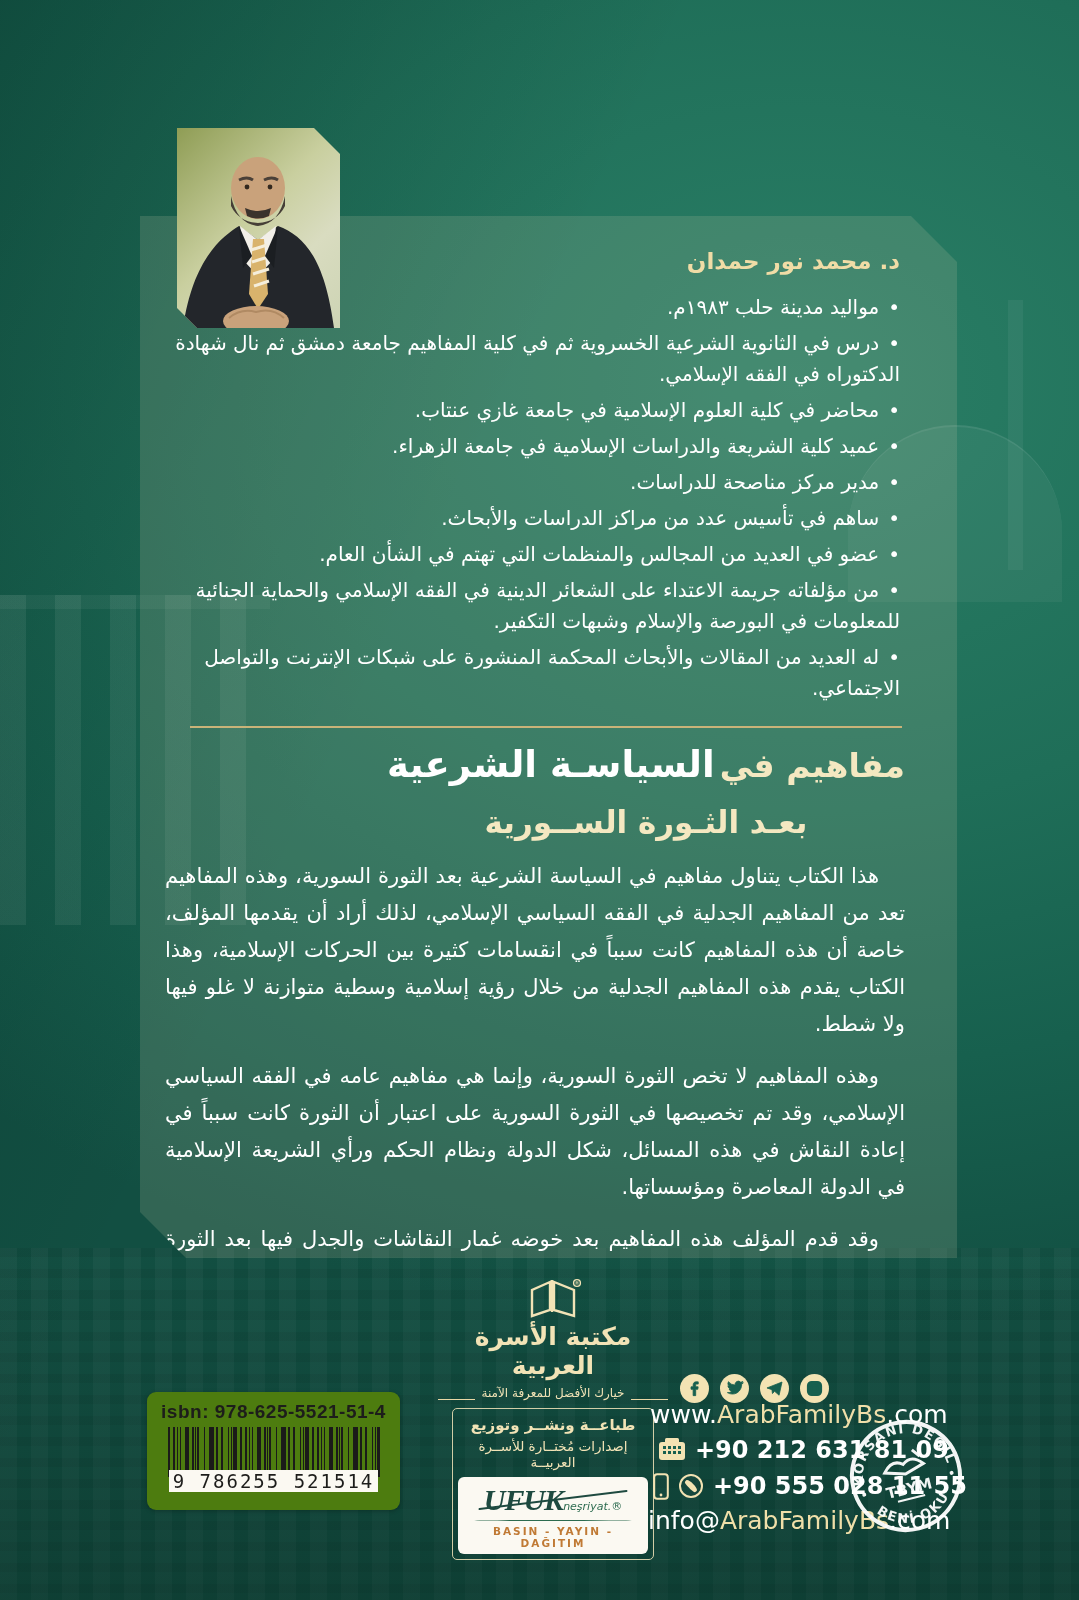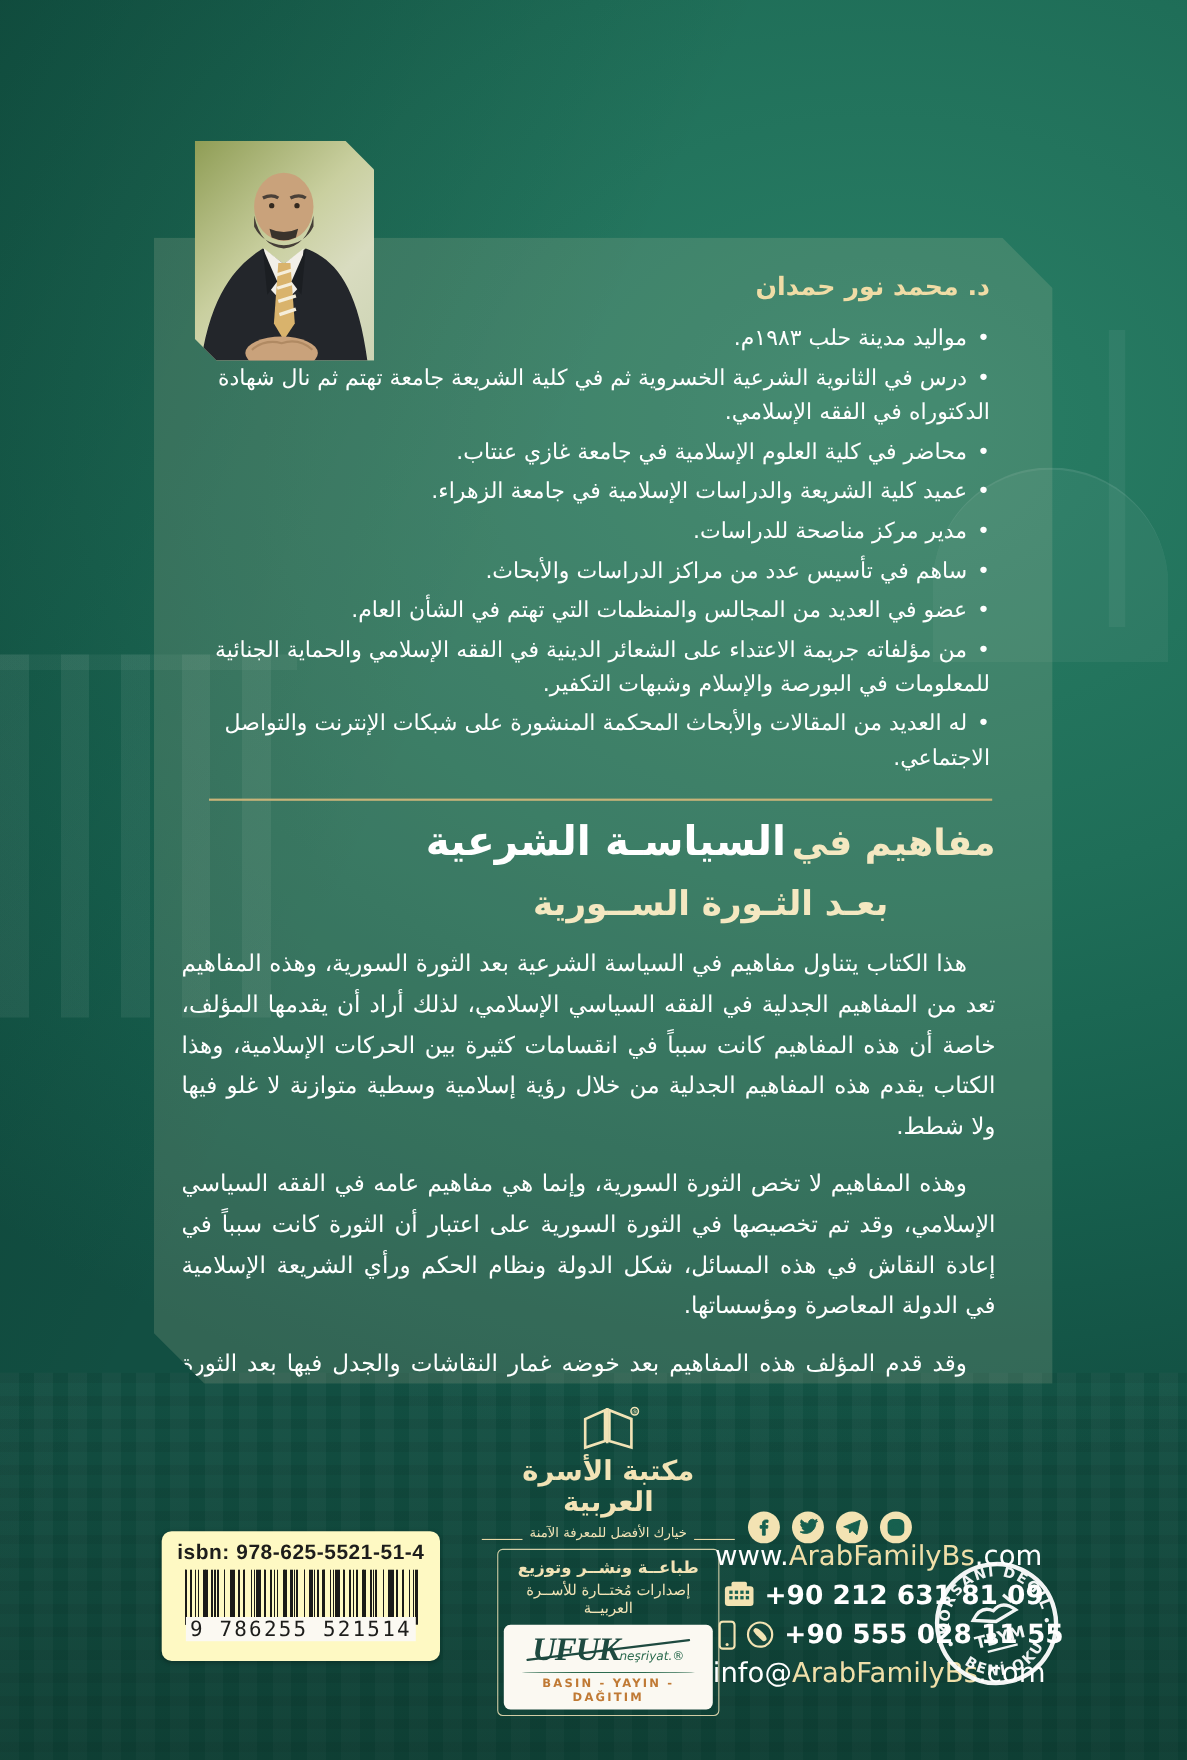--- a/index.html
+++ b/index.html
@@ -48,21 +48,21 @@
   .title-prefix{color:#f4e8c1;font-size:33px;font-weight:bold;}
   .title-main{color:#ffffff;font-size:37px;font-weight:bold;}
   .title-line2{color:#f4e8c1;font-size:31px;font-weight:bold;margin-top:15px;}
   .blurb{margin:16px 52px 0 25px;direction:rtl;}
   .blurb p{color:#ffffff;font-size:21px;line-height:37px;text-align:justify;
     text-indent:26px;margin:0 0 15px 0;}
   
   .footer{position:absolute;inset:0;z-index:4;}
   
   .isbn-box{position:absolute;left:147px;top:1392px;width:253px;height:118px;
-    background:#fef9c3;border-radius:9px;box-shadow:0 1px 4px rgba(0,0,0,.25);
+    background:#4d7c0f;border-radius:9px;box-shadow:0 1px 4px rgba(0,0,0,.25);
     display:flex;flex-direction:column;align-items:center;padding-top:9px;box-sizing:border-box;}
   .isbn-label{font-family:"Liberation Sans",sans-serif;font-weight:bold;font-size:19px;color:#1d1d1b;letter-spacing:.5px;}
   .barcode{width:212px;height:50px;margin-top:4px;
     background:
       repeating-linear-gradient(90deg,#1b1b19 0 2px,transparent 2px 5px,#1b1b19 5px 7px,transparent 7px 12px,#1b1b19 12px 13px,transparent 13px 17px,#1b1b19 17px 21px,transparent 21px 24px),
       repeating-linear-gradient(90deg,#1b1b19 0 1px,transparent 1px 9px);}
   .isbn-digits{font-family:"DejaVu Sans Mono","Liberation Mono",monospace;font-size:19px;color:#1d1d1b;
     background:#fbf9f2;padding:0 4px;margin-top:-7px;letter-spacing:2px;}
   
   .pub{position:absolute;left:438px;top:1278px;width:230px;text-align:center;color:#f2e3b6;}
@@ -125,21 +125,21 @@
     <ellipse cx="79" cy="193" rx="33" ry="15" fill="#c9a27b"></ellipse>
     <path d="M52,190 q12,-10 27,-6 q16,-5 28,6" stroke="#b08a63" stroke-width="2" fill="none"></path>
   </svg>
 </div>
 
 <div class="panel">
   <div class="author-name">د. محمد نور حمدان</div>
 
   <ul class="bio">
     <li>مواليد مدينة حلب ١٩٨٣م.</li>
-    <li>درس في الثانوية الشرعية الخسروية ثم في كلية الشريعة جامعة تهتم ثم نال شهادة الدكتوراه في الفقه الإسلامي.</li>
+    <li>درس في الثانوية الشرعية الخسروية ثم في كلية المفاهيم جامعة دمشق ثم نال شهادة الدكتوراه في الفقه الإسلامي.</li>
     <li>محاضر في كلية العلوم الإسلامية في جامعة غازي عنتاب.</li>
     <li>عميد كلية الشريعة والدراسات الإسلامية في جامعة الزهراء.</li>
     <li>مدير مركز مناصحة للدراسات.</li>
     <li>ساهم في تأسيس عدد من مراكز الدراسات والأبحاث.</li>
     <li>عضو في العديد من المجالس والمنظمات التي تهتم في الشأن العام.</li>
     <li>من مؤلفاته جريمة الاعتداء على الشعائر الدينية في الفقه الإسلامي والحماية الجنائية للمعلومات في البورصة والإسلام وشبهات التكفير.</li>
     <li>له العديد من المقالات والأبحاث المحكمة المنشورة على شبكات الإنترنت والتواصل الاجتماعي.</li>
   </ul>
 
   <div class="divider"></div>

